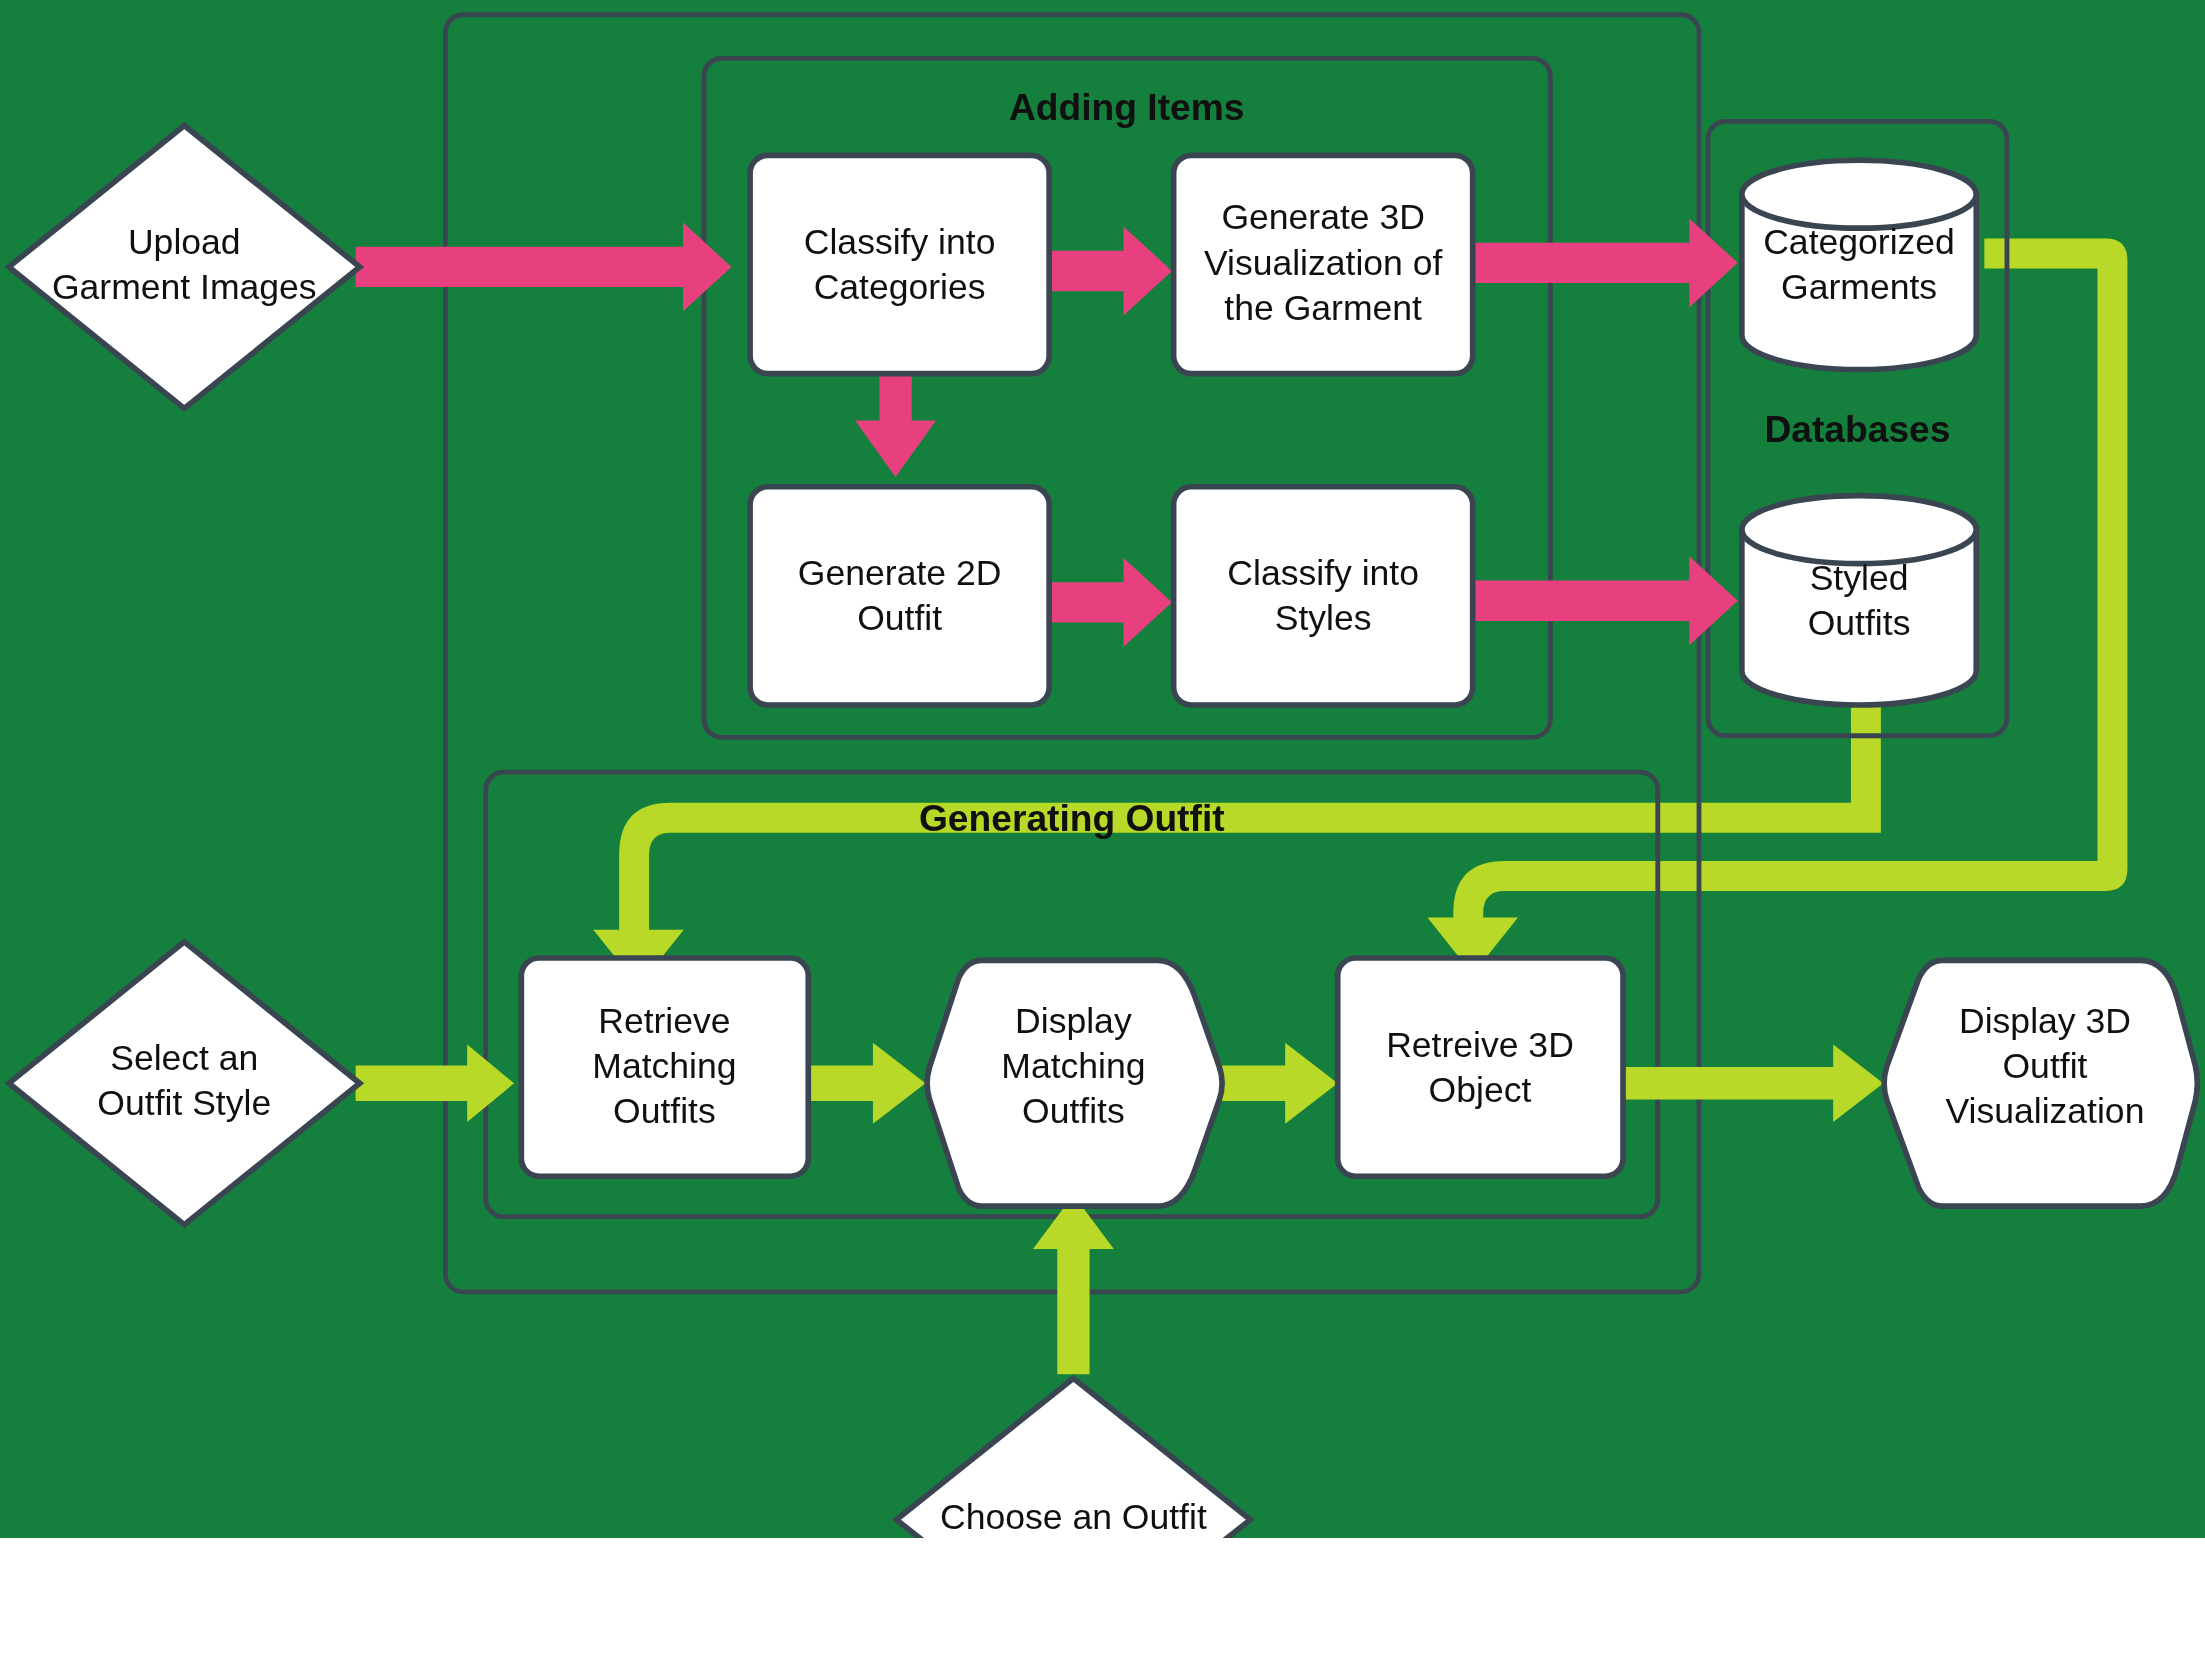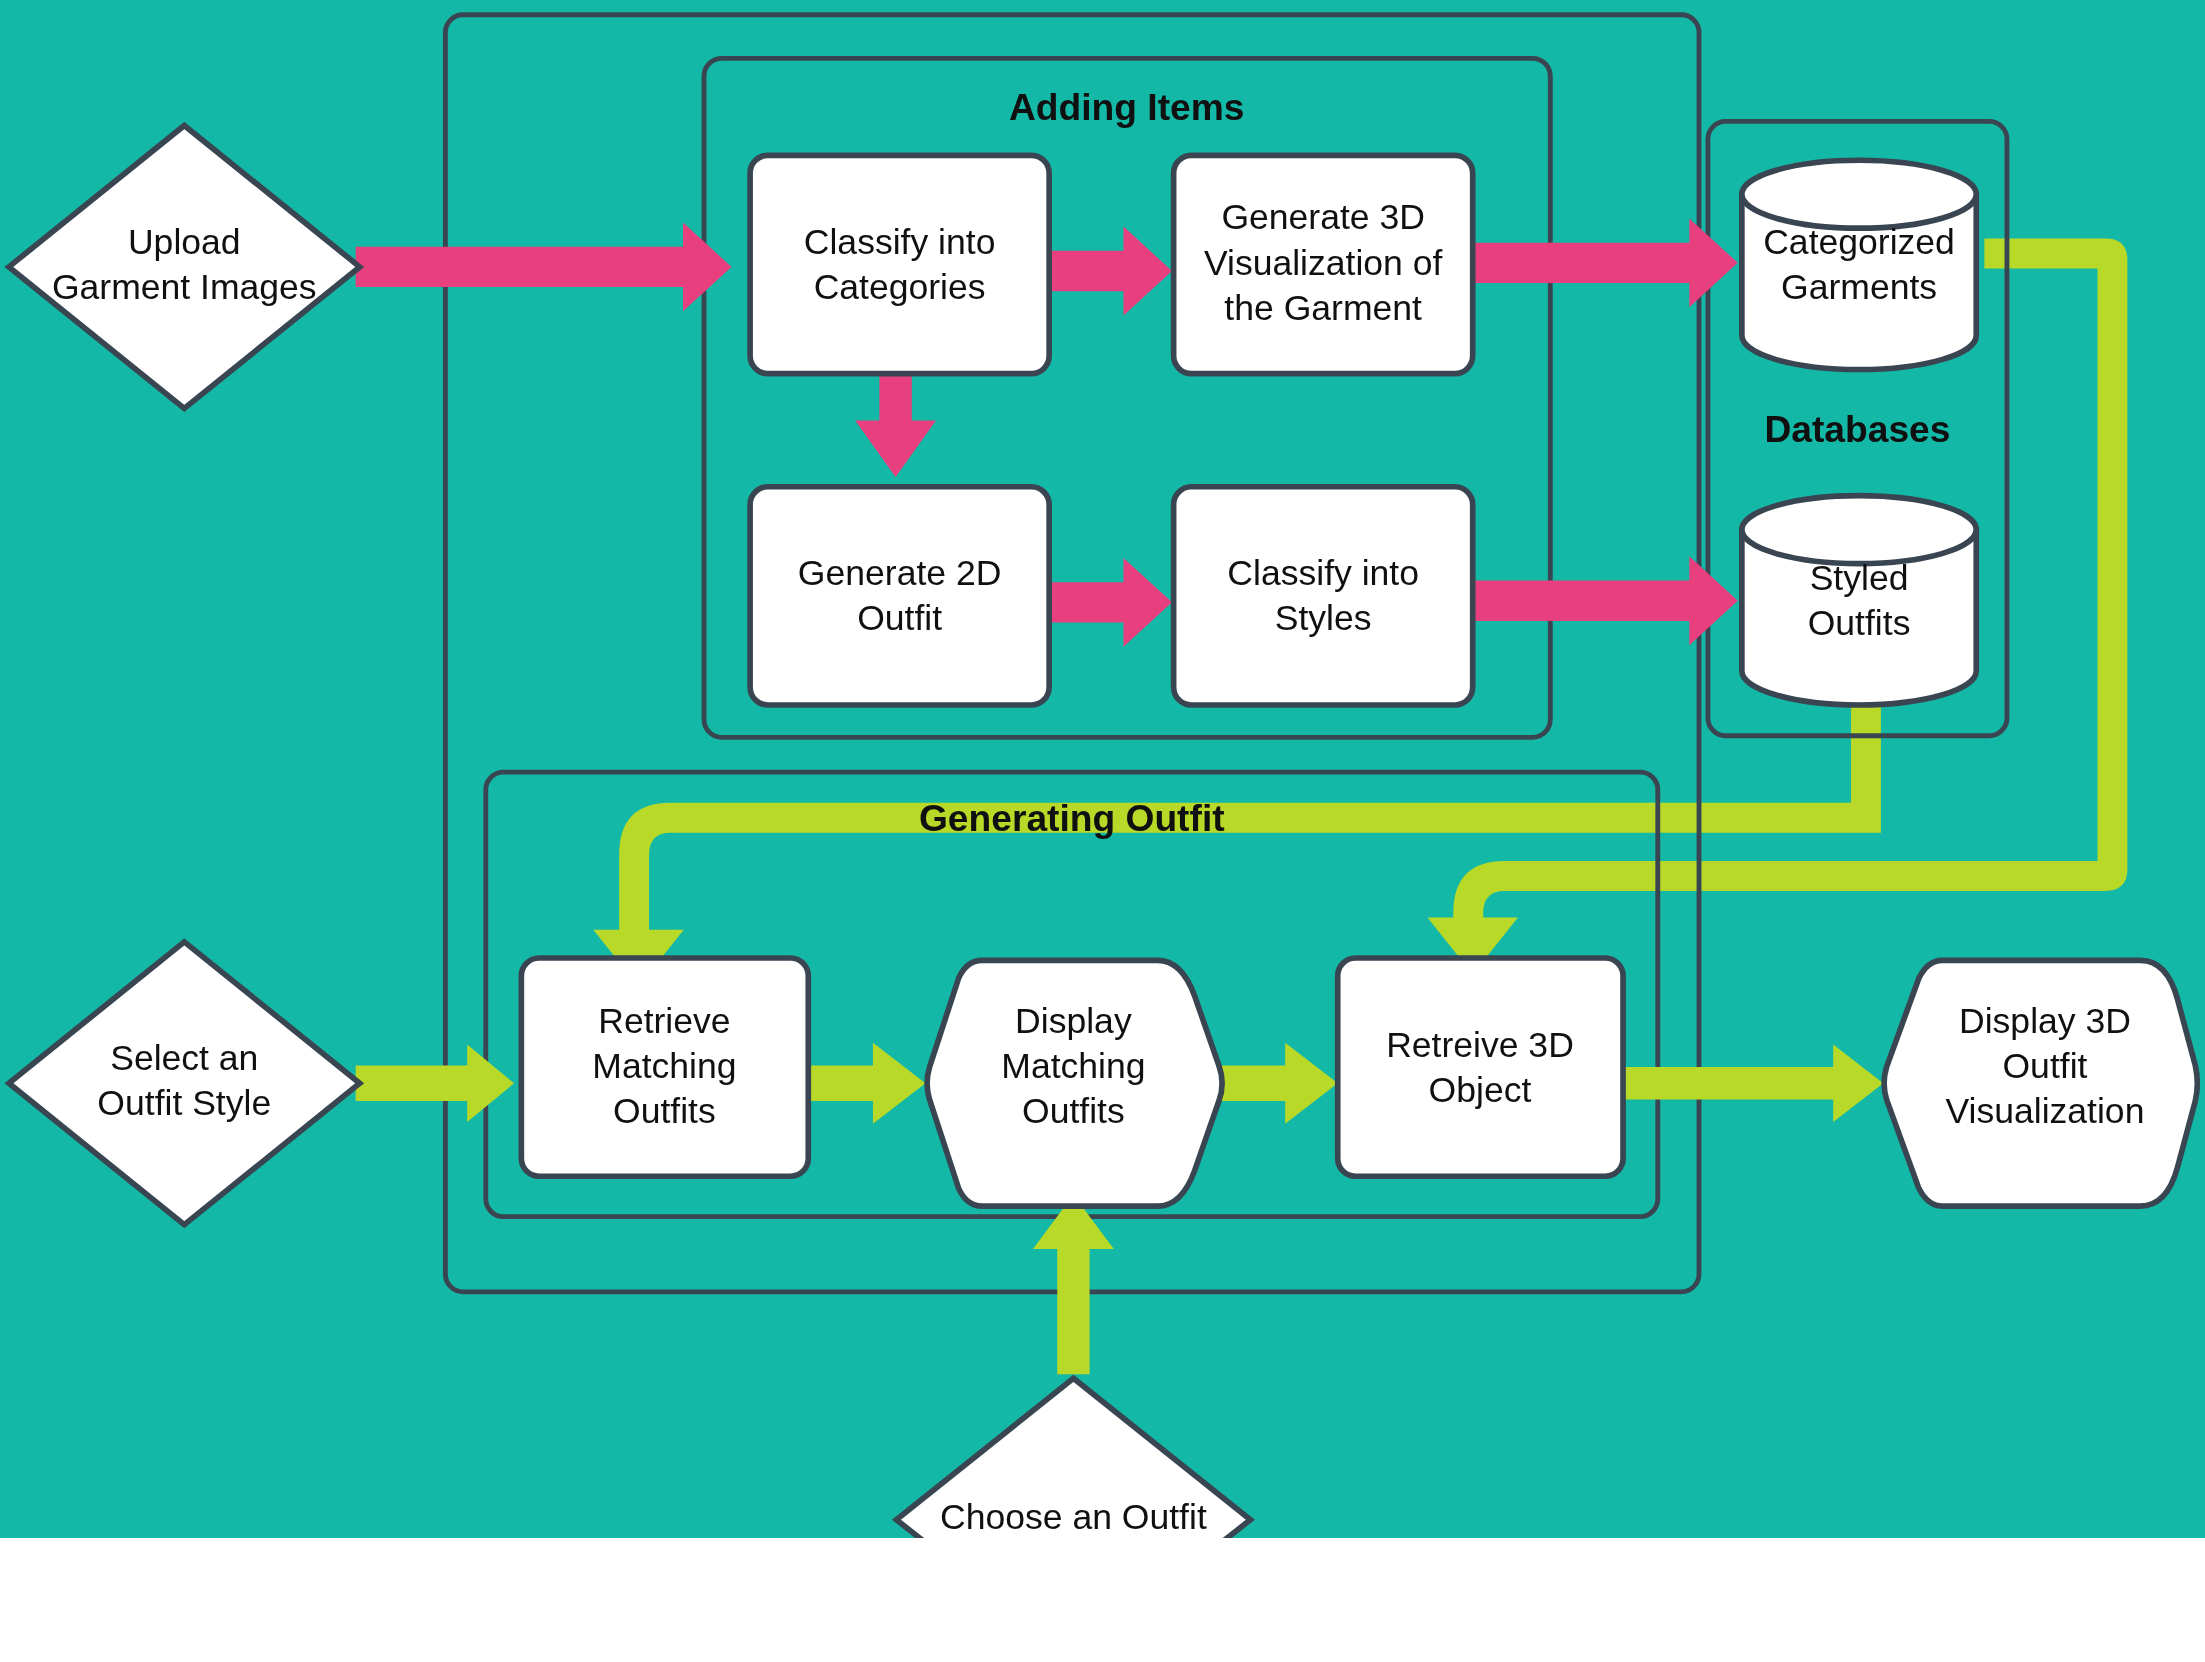--- a/index.html
+++ b/index.html
@@ -1,18 +1,18 @@
 <!DOCTYPE html>
 <html style="font-size:13px"><head>
 <meta charset="utf-8">
 <title>Flowchart</title>
 <style>
   html,body{margin:0;padding:0;background:#ffffff;}
   body{font-family:"Liberation Sans", sans-serif;}
-  #stage{position:relative;width:2205px;height:1538px;background:#14b8a6;overflow:hidden;}
+  #stage{position:relative;width:2205px;height:1538px;background:#15803d;overflow:hidden;}
   svg#diagram{position:absolute;left:0;top:0;width:2205px;height:1663px;display:block;}
   .node-stroke{stroke:#3a4552;stroke-width:7;fill:#ffffff;}
   .container-stroke{stroke:#3a4552;stroke-width:6;fill:none;}
   .node-label{font-family:"Liberation Sans", sans-serif;font-size:44px;fill:#101010;text-anchor:middle;dominant-baseline:middle;}
   .group-title{font-family:"Liberation Sans", sans-serif;font-size:46px;font-weight:bold;fill:#101010;text-anchor:middle;dominant-baseline:middle;}
   .arrow-pink{fill:#e8407f;}
   .arrow-green{fill:#b8d927;}
 </style>
 </head>
 <body>

